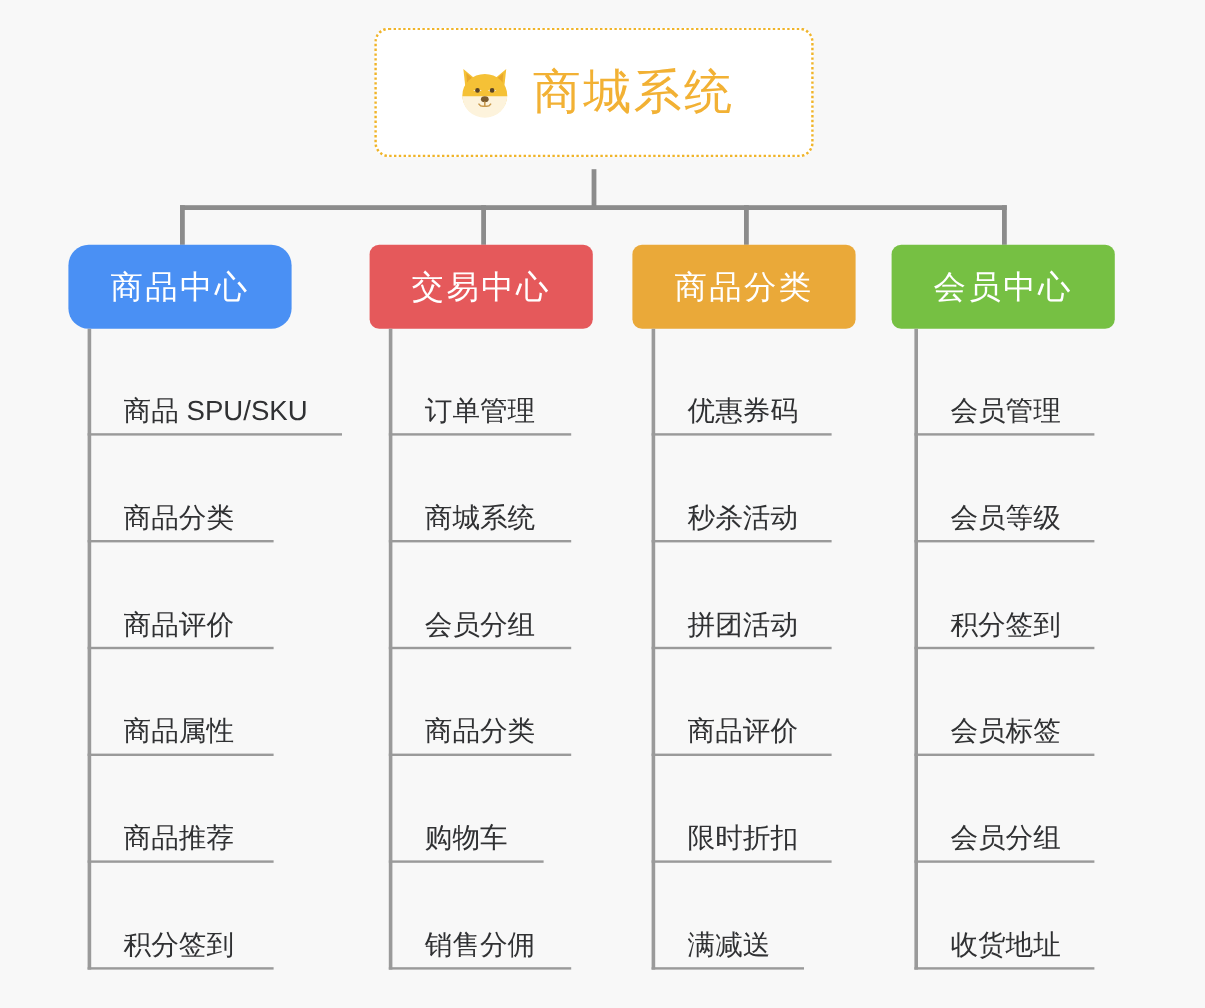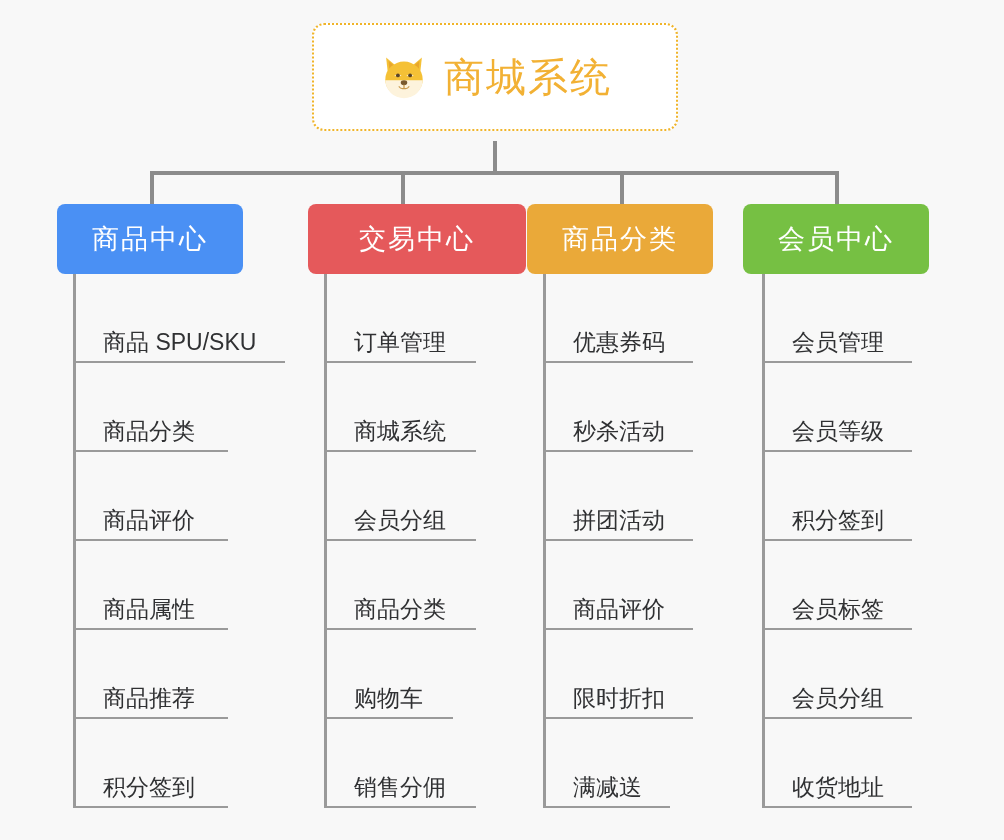--- a/index.html
+++ b/index.html
@@ -147,21 +147,21 @@
     <span class="root-title">商城系统</span>
   </div>
 
   <div class="conn conn-v-root"></div>
   <div class="conn conn-h-bus"></div>
   <div class="conn conn-drop" style="left:150px;"></div>
   <div class="conn conn-drop" style="left:401px;"></div>
   <div class="conn conn-drop" style="left:620px;"></div>
   <div class="conn conn-drop" style="left:835px;"></div>
 
-  <div class="cat-box" style="left:57px;width:186px;background:#4a90f4;">
+  <div class="cat-box" style="left:57px;width:186px;background:#4a90f4;border-radius:17px;">
     <span>商品中心</span>
   </div>
   <div class="branch" style="left:73px;">
     <div class="branch-spine" style="height:534px;"></div>
     <div class="leaf" style="top:0px;">
       <span class="leaf-label">商品 SPU/SKU</span>
       <span class="leaf-rule" style="width:212px;"></span>
     </div>
     <div class="leaf" style="top:89px;">
       <span class="leaf-label">商品分类</span>
@@ -178,21 +178,21 @@
     <div class="leaf" style="top:356px;">
       <span class="leaf-label">商品推荐</span>
       <span class="leaf-rule" style="width:155px;"></span>
     </div>
     <div class="leaf" style="top:445px;">
       <span class="leaf-label">积分签到</span>
       <span class="leaf-rule" style="width:155px;"></span>
     </div>
   </div>
 
-  <div class="cat-box" style="left:308px;width:218px;background:#e5595b;">
+  <div class="cat-box" style="left:308px;width:186px;background:#e5595b;">
     <span>交易中心</span>
   </div>
   <div class="branch" style="left:324px;">
     <div class="branch-spine" style="height:534px;"></div>
     <div class="leaf" style="top:0px;">
       <span class="leaf-label">订单管理</span>
       <span class="leaf-rule" style="width:152px;"></span>
     </div>
     <div class="leaf" style="top:89px;">
       <span class="leaf-label">商城系统</span>

